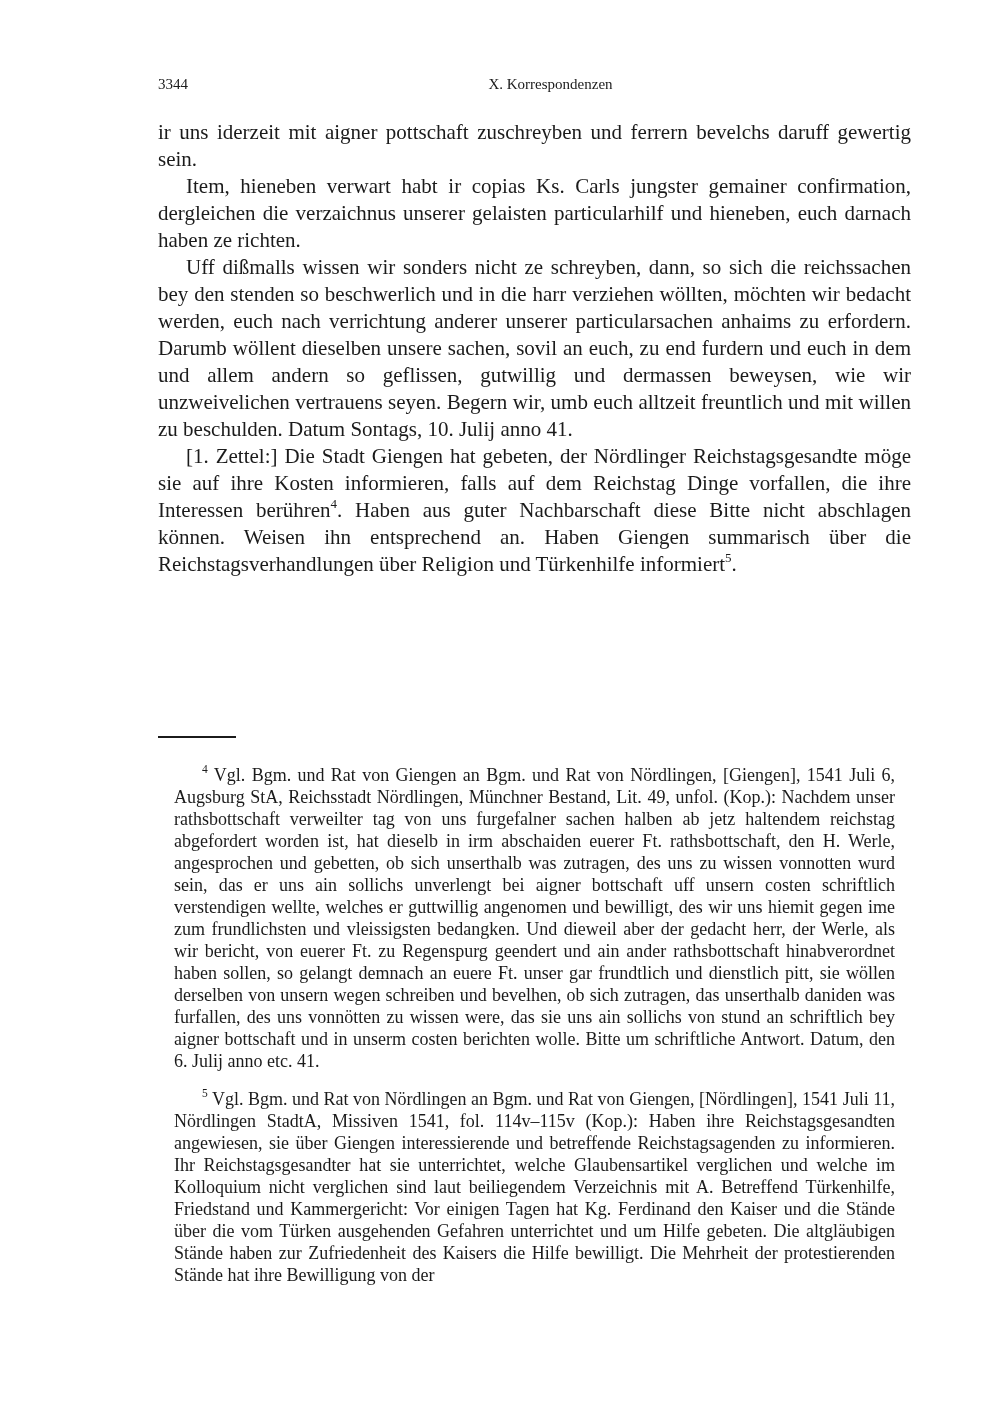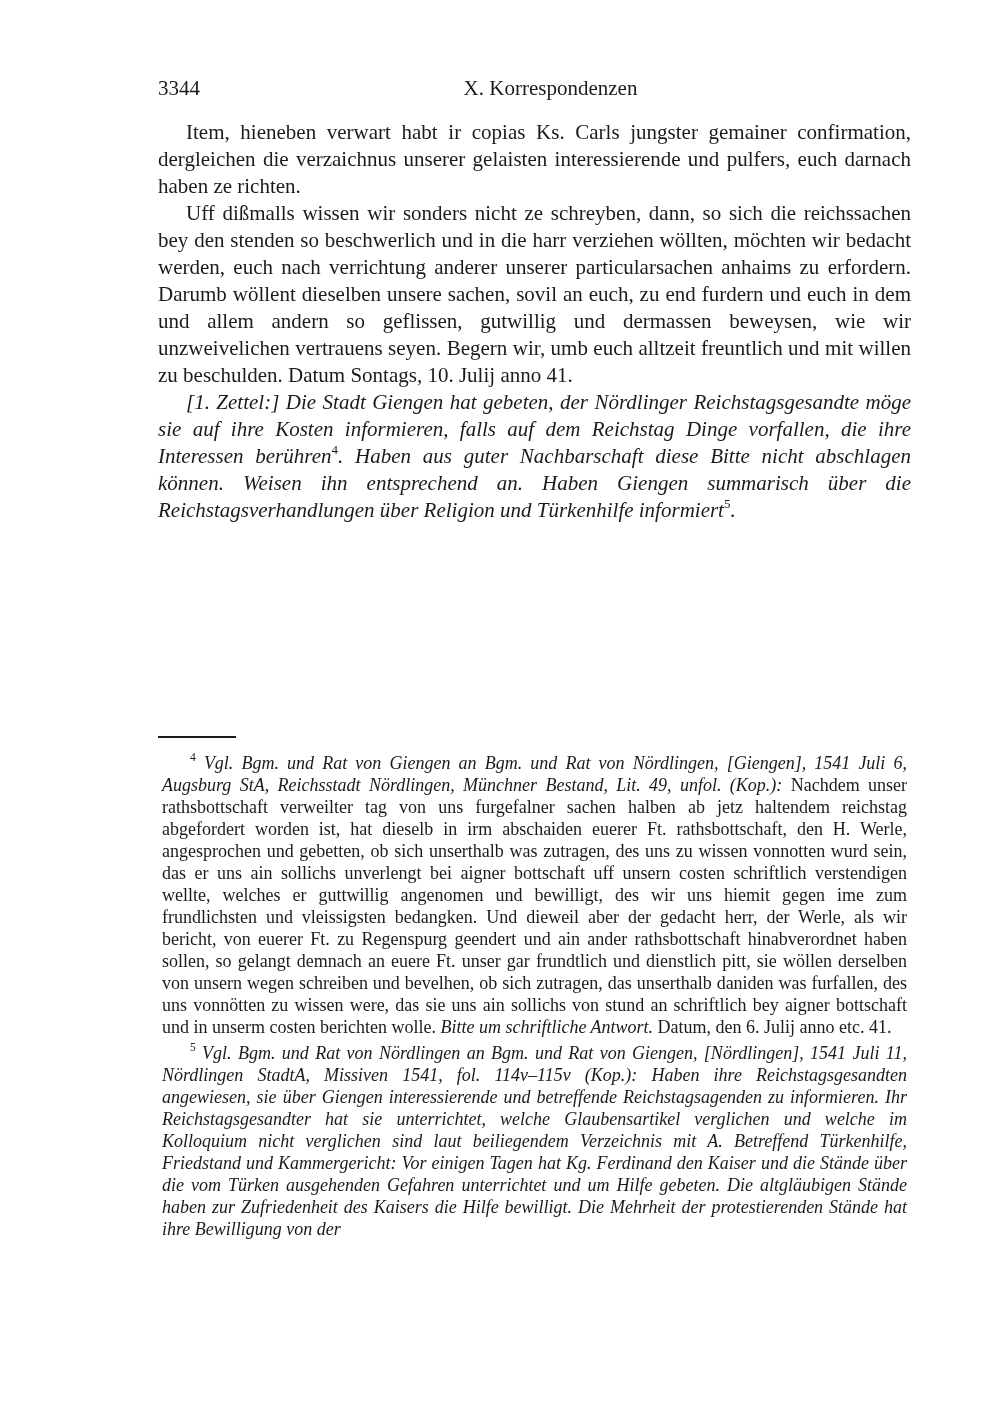--- a/index.html
+++ b/index.html
@@ -18,21 +18,21 @@
   }
   .text-block {
     position: absolute;
     left: 158px;
     width: 753px;
   }
   
   .page-header {
     top: 76px;
     height: 26px;
-    font-size: 21px;
+    font-size: 15px;
   }
   .page-number {
     position: absolute;
     left: 0;
     top: 0;
   }
   .running-head {
     position: absolute;
     left: 16px;
     width: 100%;
@@ -43,21 +43,21 @@
   .body-paragraphs {
     top: 119px;
     font-size: 21px;
     line-height: 27px;
     text-align: justify;
   }
   .body-paragraphs p {
     margin: 0;
   }
   p.indent { text-indent: 28px; }
-  .italic { font-style: italic; }
+  .italic { }
   .roman { font-style: normal; }
   sup.fn-marker {
     font-size: 13px;
     line-height: 0;
     font-style: normal;
     position: relative;
     top: -1px;
   }
   
   .footnote-separator {
@@ -68,40 +68,41 @@
     height: 2px;
     background: #1b1b1b;
   }
   .footnotes {
     top: 748px;
     font-size: 18px;
     line-height: 22px;
     text-align: justify;
   }
   .footnotes p {
-    margin: 4px;
+    margin: 16px;
     text-indent: 28px;
   }
   .footnotes sup.fn-marker {
     font-size: 11.5px;
     top: -1px;
   }
 </style>
 </head>
 <body>
 
 <div class="page">
 
   <div class="text-block page-header">
     <span class="page-number">3344</span>
     <span class="running-head">X. Korrespondenzen</span>
   </div>
 
   <div class="text-block body-paragraphs">
-      <p class="indent"><span class="roman">Item, hieneben verwart habt ir copias Ks. Carls jungster gemainer confirmation, dergleichen die verzaichnus unserer gelaisten interessierende und pulfers, euch darnach haben ze richten.</span></p>
+      <p><span class="roman">ir uns iderzeit mit aigner pottschaft zuschreyben und ferrern bevelchs daruff gewertig sein.</span></p>
+      <p class="indent"><span class="roman">Item, hieneben verwart habt ir copias Ks. Carls jungster gemainer confirmation, dergleichen die verzaichnus unserer gelaisten particularhilf und hieneben, euch darnach haben ze richten.</span></p>
       <p class="indent"><span class="roman">Uff dißmalls wissen wir sonders nicht ze schreyben, dann, so sich die reichssachen bey den stenden so beschwerlich und in die harr verziehen wöllten, möchten wir bedacht werden, euch nach verrichtung anderer unserer particularsachen anhaims zu erfordern. Darumb wöllent dieselben unsere sachen, sovil an euch, zu end furdern und euch in dem und allem andern so geflissen, gutwillig und dermassen beweysen, wie wir unzweivelichen vertrauens seyen. Begern wir, umb euch alltzeit freuntlich und mit willen zu beschulden. Datum Sontags, 10. Julij anno 41.</span></p>
       <p class="indent"><span class="italic">[1. Zettel:] Die Stadt Giengen hat gebeten, der Nördlinger Reichstagsgesandte möge sie auf ihre Kosten informieren, falls auf dem Reichstag Dinge vorfallen, die ihre Interessen berühren</span><sup class="fn-marker">4</sup><span class="italic">. Haben aus guter Nachbarschaft diese Bitte nicht abschlagen können. Weisen ihn entsprechend an. Haben Giengen summarisch über die Reichstagsverhandlungen über Religion und Türkenhilfe informiert</span><sup class="fn-marker">5</sup><span class="italic">.</span></p>
     </div>
 
   <div class="footnote-separator"></div>
 
   <div class="text-block footnotes">
       <p class="indent"><sup class="fn-marker">4</sup><span class="italic"> Vgl. Bgm. und Rat von Giengen an Bgm. und Rat von Nördlingen, [Giengen], 1541 Juli 6, Augsburg StA, Reichsstadt Nördlingen, Münchner Bestand, Lit. 49, unfol. (Kop.): </span><span class="roman">Nachdem unser rathsbottschaft verweilter tag von uns furgefalner sachen halben ab jetz haltendem reichstag abgefordert worden ist, hat dieselb in irm abschaiden euerer Ft. rathsbottschaft, den H. Werle, angesprochen und gebetten, ob sich unserthalb was zutragen, des uns zu wissen vonnotten wurd sein, das er uns ain sollichs unverlengt bei aigner bottschaft uff unsern costen schriftlich verstendigen wellte, welches er guttwillig angenomen und bewilligt, des wir uns hiemit gegen ime zum frundlichsten und vleissigsten bedangken. Und dieweil aber der gedacht herr, der Werle, als wir bericht, von euerer Ft. zu Regenspurg geendert und ain ander rathsbottschaft hinabverordnet haben sollen, so gelangt demnach an euere Ft. unser gar frundtlich und dienstlich pitt, sie wöllen derselben von unsern wegen schreiben und bevelhen, ob sich zutragen, das unserthalb daniden was furfallen, des uns vonnötten zu wissen were, das sie uns ain sollichs von stund an schriftlich bey aigner bottschaft und in unserm costen berichten wolle. </span><span class="italic">Bitte um schriftliche Antwort.</span><span class="roman"> Datum, den 6. Julij anno etc. 41.</span></p>
       <p class="indent"><sup class="fn-marker">5</sup><span class="italic"> Vgl. Bgm. und Rat von Nördlingen an Bgm. und Rat von Giengen, [Nördlingen], 1541 Juli 11, Nördlingen StadtA, Missiven 1541, fol. 114v–115v (Kop.): Haben ihre Reichstagsgesandten angewiesen, sie über Giengen interessierende und betreffende Reichstagsagenden zu informieren. Ihr Reichstagsgesandter hat sie unterrichtet, welche Glaubensartikel verglichen und welche im Kolloquium nicht verglichen sind laut beiliegendem Verzeichnis mit A. Betreffend Türkenhilfe, Friedstand und Kammergericht: Vor einigen Tagen hat Kg. Ferdinand den Kaiser und die Stände über die vom Türken ausgehenden Gefahren unterrichtet und um Hilfe gebeten. Die altgläubigen Stände haben zur Zufriedenheit des Kaisers die Hilfe bewilligt. Die Mehrheit der protestierenden Stände hat ihre Bewilligung von der</span></p>
     </div>

